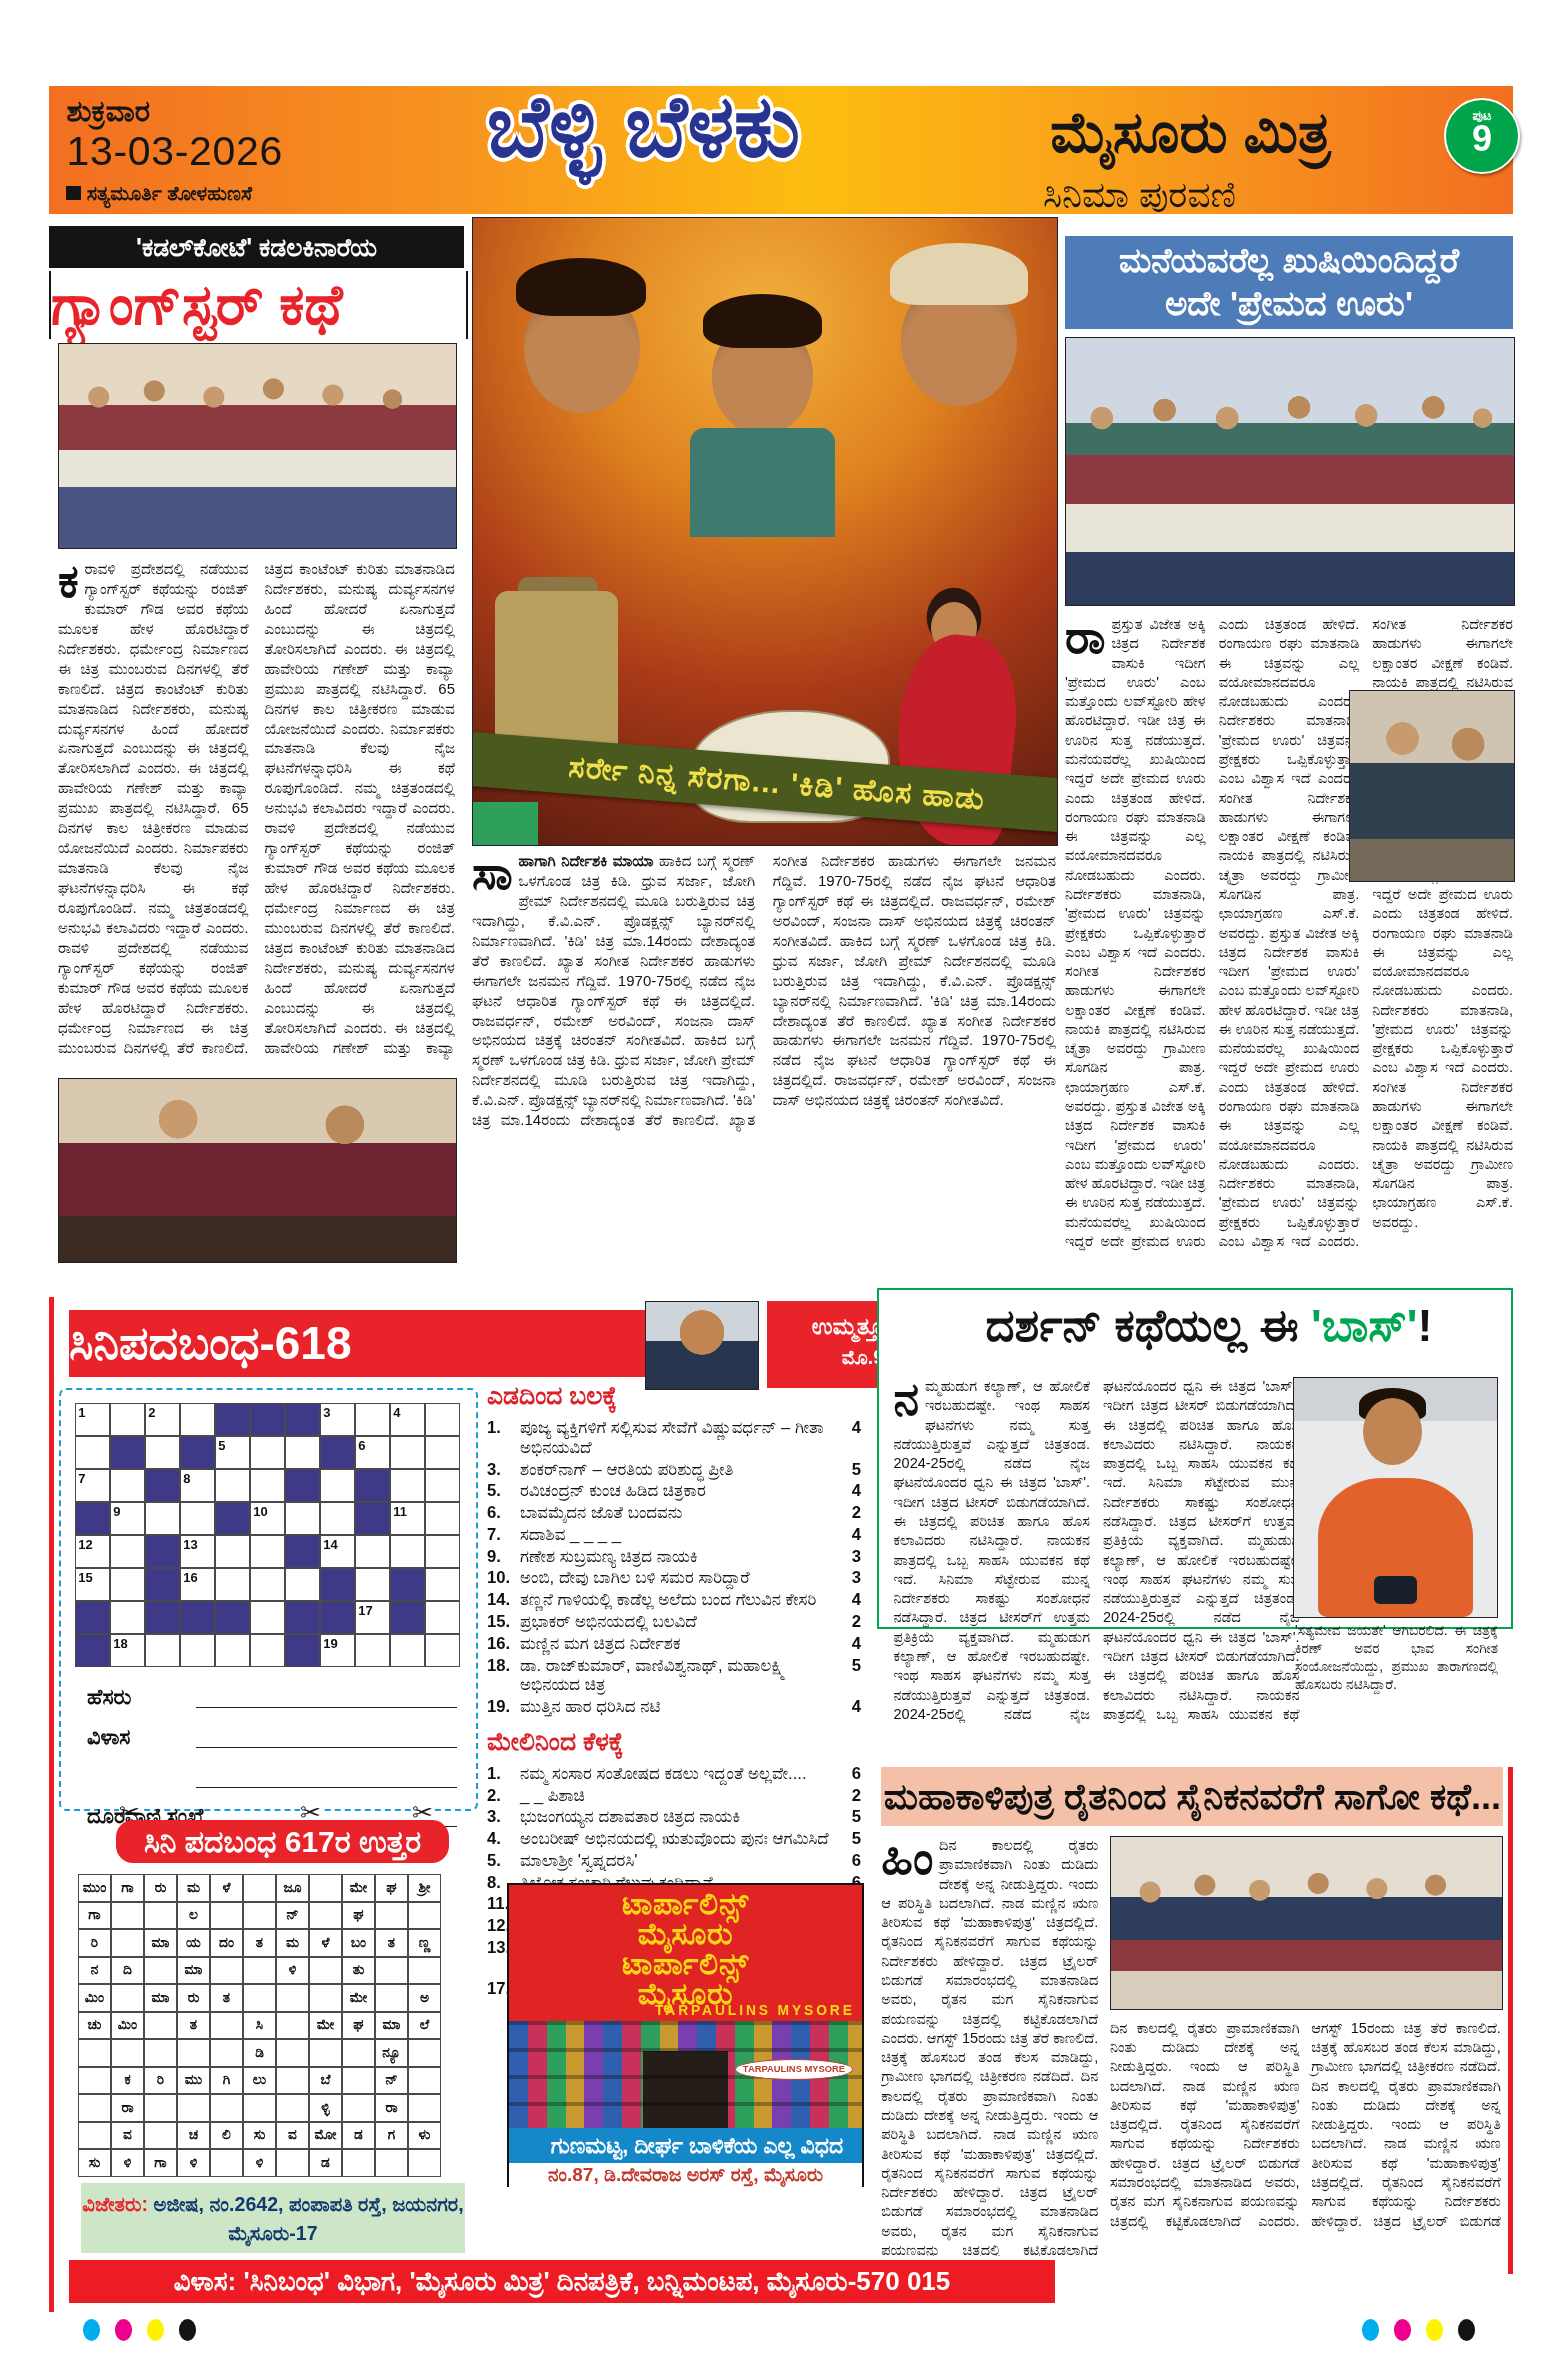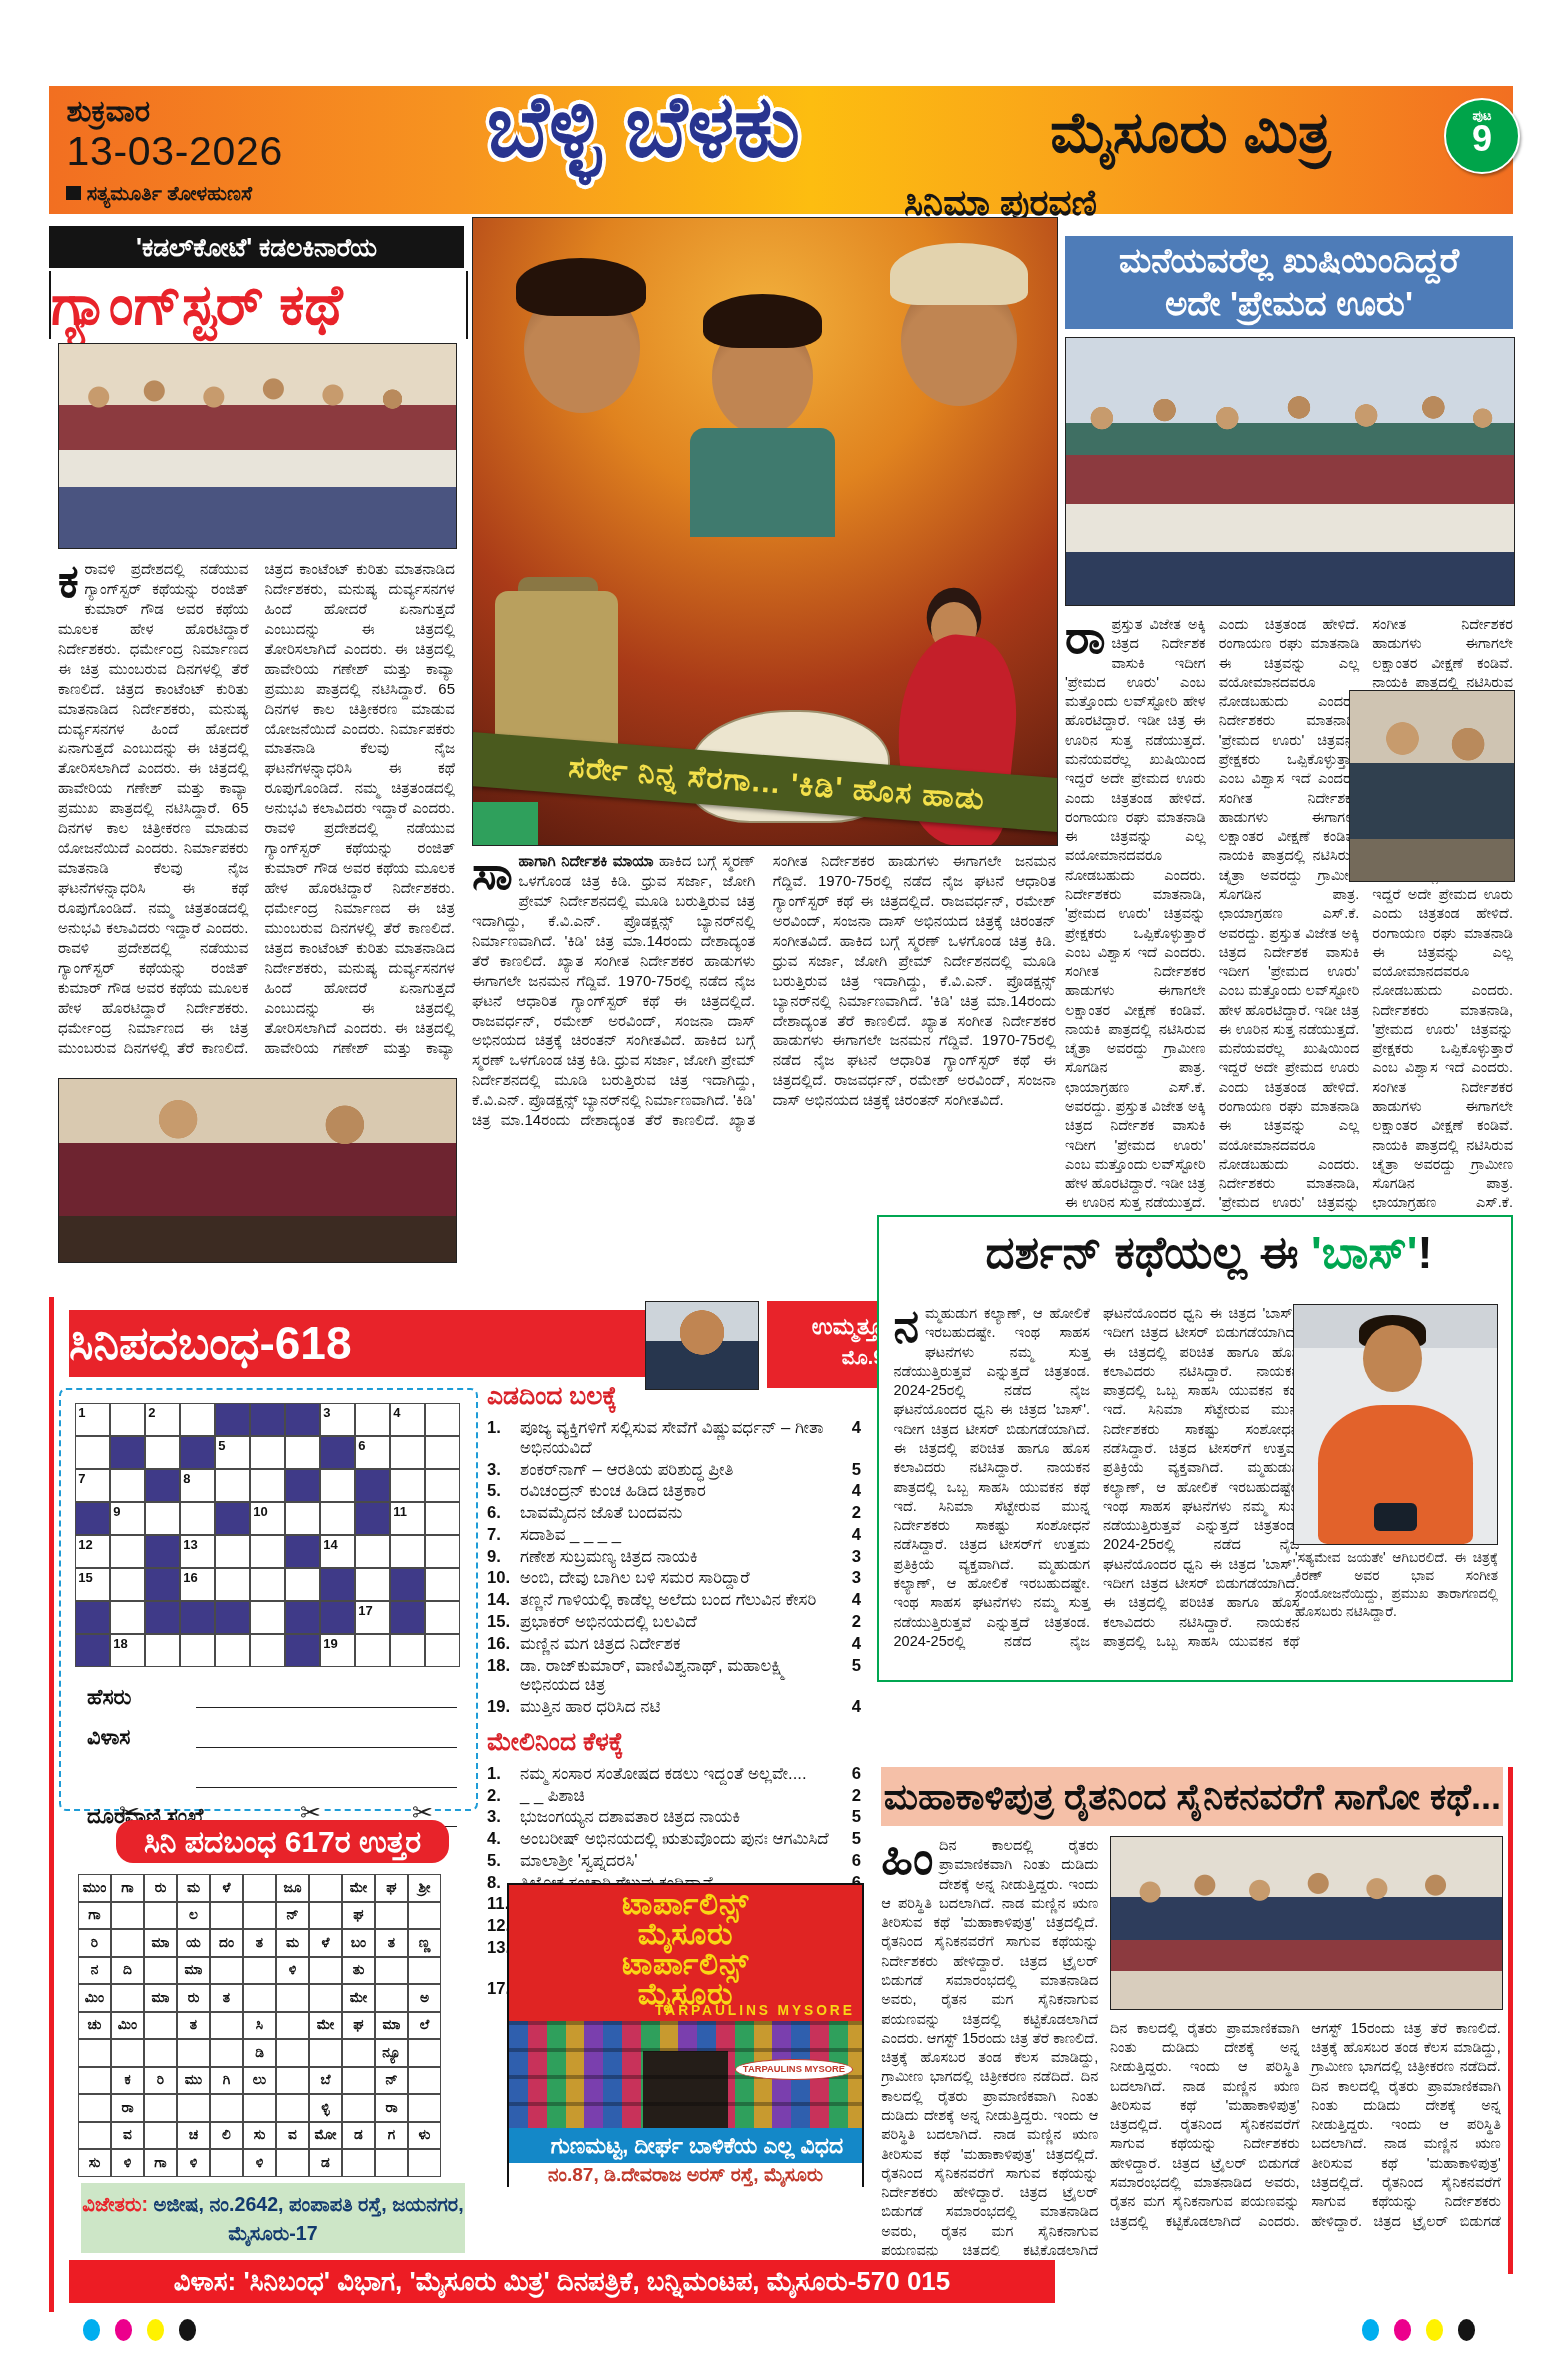--- a/index.html
+++ b/index.html
@@ -9,21 +9,21 @@
   
   .header{left:49px;top:86px;width:1464px;height:128px;
     background:linear-gradient(90deg,#f26f21 0%,#f79420 28%,#fdbd10 52%,#f9a11b 72%,#f26f21 100%);}
   .h-weekday{left:17.4px;top:8.7px;font-size:29px;font-weight:800;color:#161616;}
   .h-date{left:17.4px;top:42px;font-size:41px;font-weight:400;color:#161616;letter-spacing:0.7px;}
   .h-author{left:17.4px;top:96px;font-size:19.6px;font-weight:700;color:#161616;}
   .h-sq{display:inline-block;width:14.5px;height:14.5px;background:#141414;margin-right:5.8px;}
   .h-title{left:319px;top:-8.7px;width:551px;text-align:center;font-size:86px;font-weight:800;color:#28348f;
     text-shadow:-3.6px 0 #fff,3.6px 0 #fff,0 -3.6px #fff,0 3.6px #fff,-2.9px -2.9px #fff,2.9px 2.9px #fff,-2.9px 2.9px #fff,2.9px -2.9px #fff;}
   .h-mast{left:906px;top:13px;width:471px;text-align:center;font-size:57px;font-weight:800;color:#161616;}
-  .h-supp{left:855px;top:96px;width:471px;text-align:left;font-size:36px;font-weight:700;color:#161616;}
+  .h-supp{left:855px;top:88px;width:471px;text-align:center;font-size:36px;font-weight:400;color:#161616;}
   .h-circle{left:1395px;top:11.6px;width:72px;height:72px;border-radius:50%;background:#00a44a;
     border:2.9px solid #fff;box-shadow:1.4px 2.2px 2.9px rgba(0,0,0,.35);text-align:center;color:#fff;}
   .h-plabel{display:block;font-size:13px;font-weight:700;margin-top:8.7px;}
   .h-pnum{display:block;font-size:36px;font-weight:800;line-height:30px;}
   
   .photo{border:1.4px solid #222;}
   .bodytext{font-size:15px;line-height:1.33;text-align:justify;overflow:hidden;}
   .dropcap{float:left;font-size:46px;line-height:42px;font-weight:800;margin:1.4px 5.8px 0 0;}
   
   .kicker{left:49px;top:226px;width:415px;height:42px;background:#141414;color:#fff;
@@ -125,21 +125,21 @@
   .ad-en{position:absolute;right:7.2px;bottom:2.9px;color:#f9d616;font-size:13.8px;font-weight:800;letter-spacing:2.9px;}
   .ad-photo{height:107px;position:relative;background:
     repeating-linear-gradient(90deg,#2f5fae 0 19px,#c8325a 19px 38px,#2fa05c 38px 57px,#c89a2f 57px 75px,#7a3fae 75px 94px);}
   .ad-photo::after{content:"";position:absolute;inset:0;background:repeating-linear-gradient(180deg,rgba(0,0,0,.3) 0 3.6px,transparent 3.6px 27px);}
   .ad-door{position:absolute;left:38%;top:28%;width:24%;height:72%;background:#241d18;}
   .ad-oval{position:absolute;right:8.7px;top:38px;background:#fff;border:1.4px solid #c0392b;border-radius:50%;
     padding:4.3px 7.2px;font-size:9.4px;font-weight:800;color:#c0392b;text-align:center;line-height:1.1;z-index:2;}
   .ad-blue{height:35px;background:#1488c8;color:#fff;font-size:22px;font-weight:800;text-align:center;line-height:35px;padding-left:23px;}
   .ad-white{height:24px;background:#fff;color:#c0392b;font-size:19px;font-weight:800;text-align:center;line-height:24px;}
   
-  .darshan{left:877px;top:1215px;width:636px;height:467px;border:2.9px solid #00a651;box-sizing:border-box;background:#fff;padding-left:28px;}
+  .darshan{left:877px;top:1288px;width:636px;height:341px;border:2.9px solid #00a651;box-sizing:border-box;background:#fff;padding-left:28px;}
   .d-head{font-size:45px;font-weight:800;text-align:center;margin-top:10px;color:#141414;}
   .d-head .hl{color:#00a651;}
   .d-body{position:absolute;left:14.5px;top:87px;width:406px;height:359px;column-count:2;column-gap:13px;font-size:14.5px;}
   .d-photo{position:absolute;right:13px;top:87px;width:203px;height:239px;background:linear-gradient(180deg,#cfd3d8 0 18%,#e8eaec 18% 100%);}
   .hd-head{position:absolute;left:69px;top:20px;width:59px;height:67px;border-radius:50%;background:#c08552;}
   .hd-hair{position:absolute;left:65px;top:10px;width:67px;height:32px;border-radius:50% 50% 20% 20%;background:#1d1208;}
   .hd-body{position:absolute;bottom:0;left:12%;width:76%;height:58%;background:#e2622b;border-radius:42% 42% 6% 6%;}
   .hd-pocket{position:absolute;bottom:13px;left:36%;width:28%;height:20%;background:#17202b;border-radius:5.8px;}
   .d-caption{position:absolute;right:13px;top:332px;width:203px;font-size:13.8px;line-height:1.3;text-align:justify;}
   

